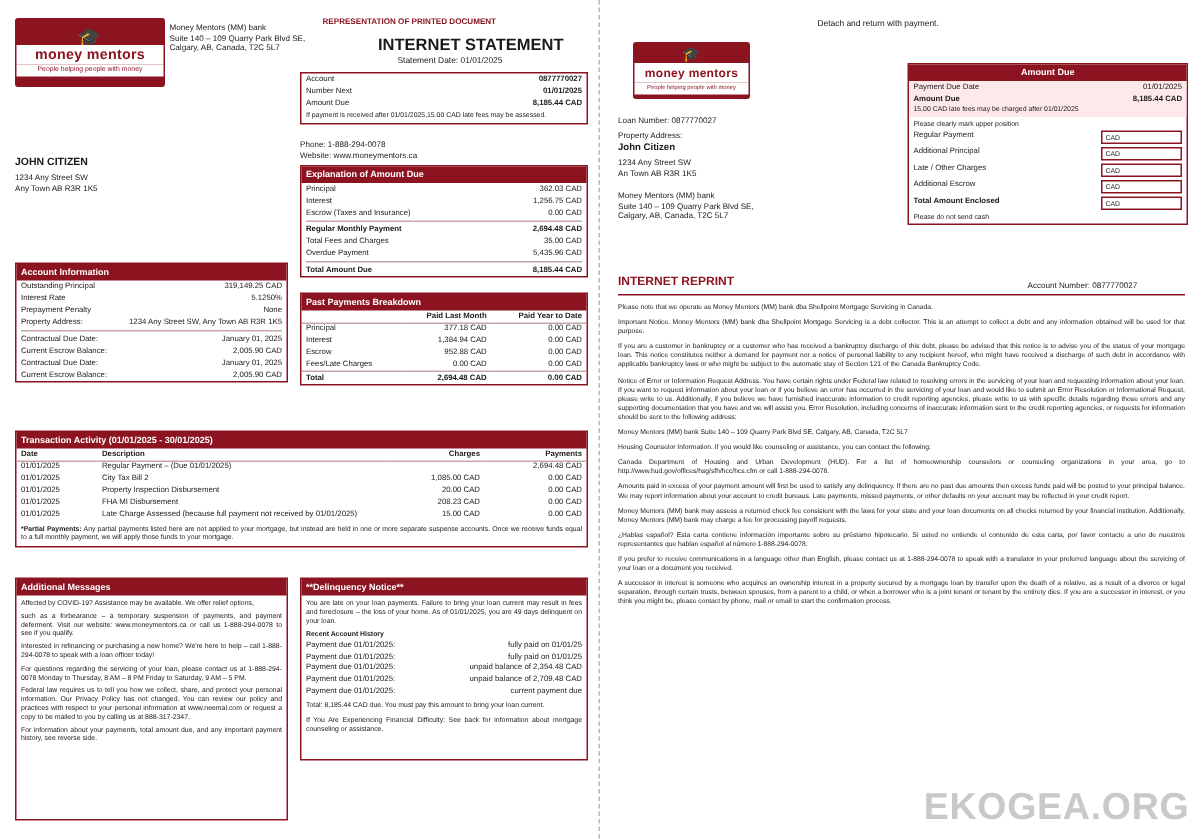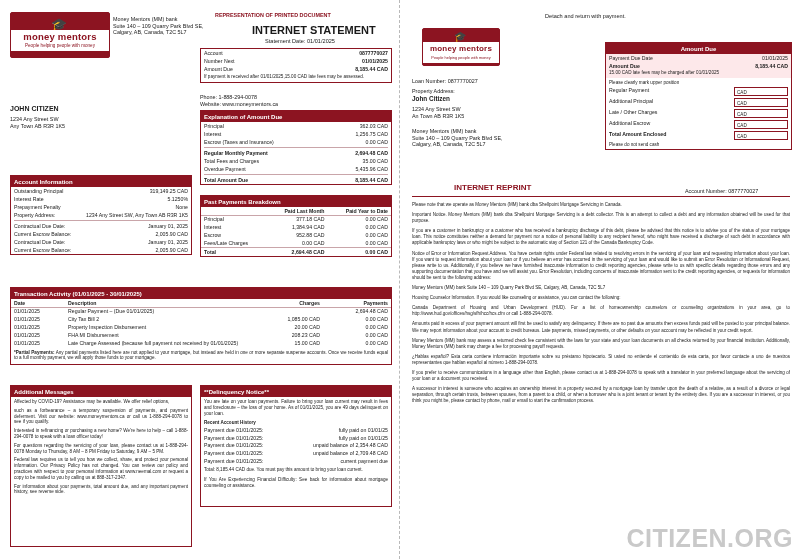--- a/index.html
+++ b/index.html
@@ -351,21 +351,21 @@
           <span class="lbl">Additional Escrow</span>
           <span class="val"><span class="xsmall" style="padding-left:2px">CAD</span></span>
         </div>
       <div class="amtrow">
           <span class="lbl b">Total Amount Enclosed</span>
           <span class="val"><span class="xsmall" style="padding-left:2px">CAD</span></span>
         </div>
       <div class="xsmall" style="padding:1px 3px 2px 3px;">Please do not send cash</div>
     </div>
 
-    <div class="t b red" style="left:12px;top:185px;font-size:8px;margin-left:42px;">INTERNET REPRINT</div>
+    <div class="t b red" style="left:12px;top:185px;font-size:8px;">INTERNET REPRINT</div>
     <div class="t" style="left:285px;top:188px;">
       <span>Account Number:</span>
       <span>0877770027</span>
     </div>
     <div style="position:absolute;left:12px;top:196px;width:378px;height:1px;background:#8c1421;"></div>
 
     <div class="para" style="left:12px;top:202px;width:378px;">
       <p>Please note that we operate as Money Mentors (MM) bank dba Shellpoint  Mortgage  Servicing in Canada.</p>
       <p>Important  Notice. Money Mentors (MM) bank dba Shellpoint  Mortgage  Servicing is a debt collector. This is an attempt to collect a debt and any information obtained  will be used for that purpose.</p>
       <p>If you are a customer in bankruptcy or a customer who has received a bankruptcy discharge  of this debt, please be advised that this notice is to advise you of the status of your mortgage  loan. This notice constitutes neither a demand for payment nor a notice of personal liability to any recipient hereof, who might have received a discharge  of such debt in accordance  with applicable bankruptcy laws or who might be subject  to the automatic stay of Section 121 of the Canada Bankruptcy Code.</p>
@@ -374,14 +374,14 @@
       <p>Housing Counselor  Information.  If you would like counseling  or assistance, you can contact the following:</p>
       <p>Canada  Department  of Housing  and Urban Development  (HUD). For a list of homeownership  counselors  or counseling organizations  in your area, go to http://www.hud.gov/offices/hsg/sfh/hcc/hcs.cfm or call 1-888-294-0078.</p>
       <p>Amounts paid in excess of your payment amount  will first be used to satisfy any delinquency. If there are no past due amounts then excess funds paid will be posted to your principal balance. We may report information about your account  to credit bureaus.  Late payments, missed payments, or other defaults  on your account  may be reflected in your credit report.</p>
       <p>Money Mentors (MM) bank may assess a returned  check fee consistent  with the laws for your state and your loan documents  on all checks returned  by your financial institution. Additionally, Money Mentors (MM) bank may charge  a fee for processing  payoff requests.</p>
       <p>¿Hablas español?  Esta carta contiene  información importante  sobre su préstamo  hipotecario.  Si usted no entiende el contenido de esta carta, por favor contacte  a uno de nuestros representantes  que hablan español  al número 1-888-294-0078.</p>
       <p>If you prefer to receive communications  in a language  other than English, please contact  us at 1-888-294-0078  to speak with a translator in your preferred  language  about the servicing of your loan or a document  you received.</p>
       <p>A successor in interest is someone  who acquires  an ownership  interest in a property secured  by a mortgage  loan by transfer upon the death of a relative, as a result of a divorce  or legal separation, through certain trusts, between spouses, from a parent to a child, or when a borrower who is a joint tenant or tenant by the entirety dies. If you are a successor in interest, or you think you might be, please contact  by phone, mail or email to start the confirmation process.</p>
     </div>
   </div>
 
-  <div class="watermark">CITIZEN.ORG</div>
+  <div class="watermark">EKOGEA.ORG</div>
 </div>
 
 </body></html>

